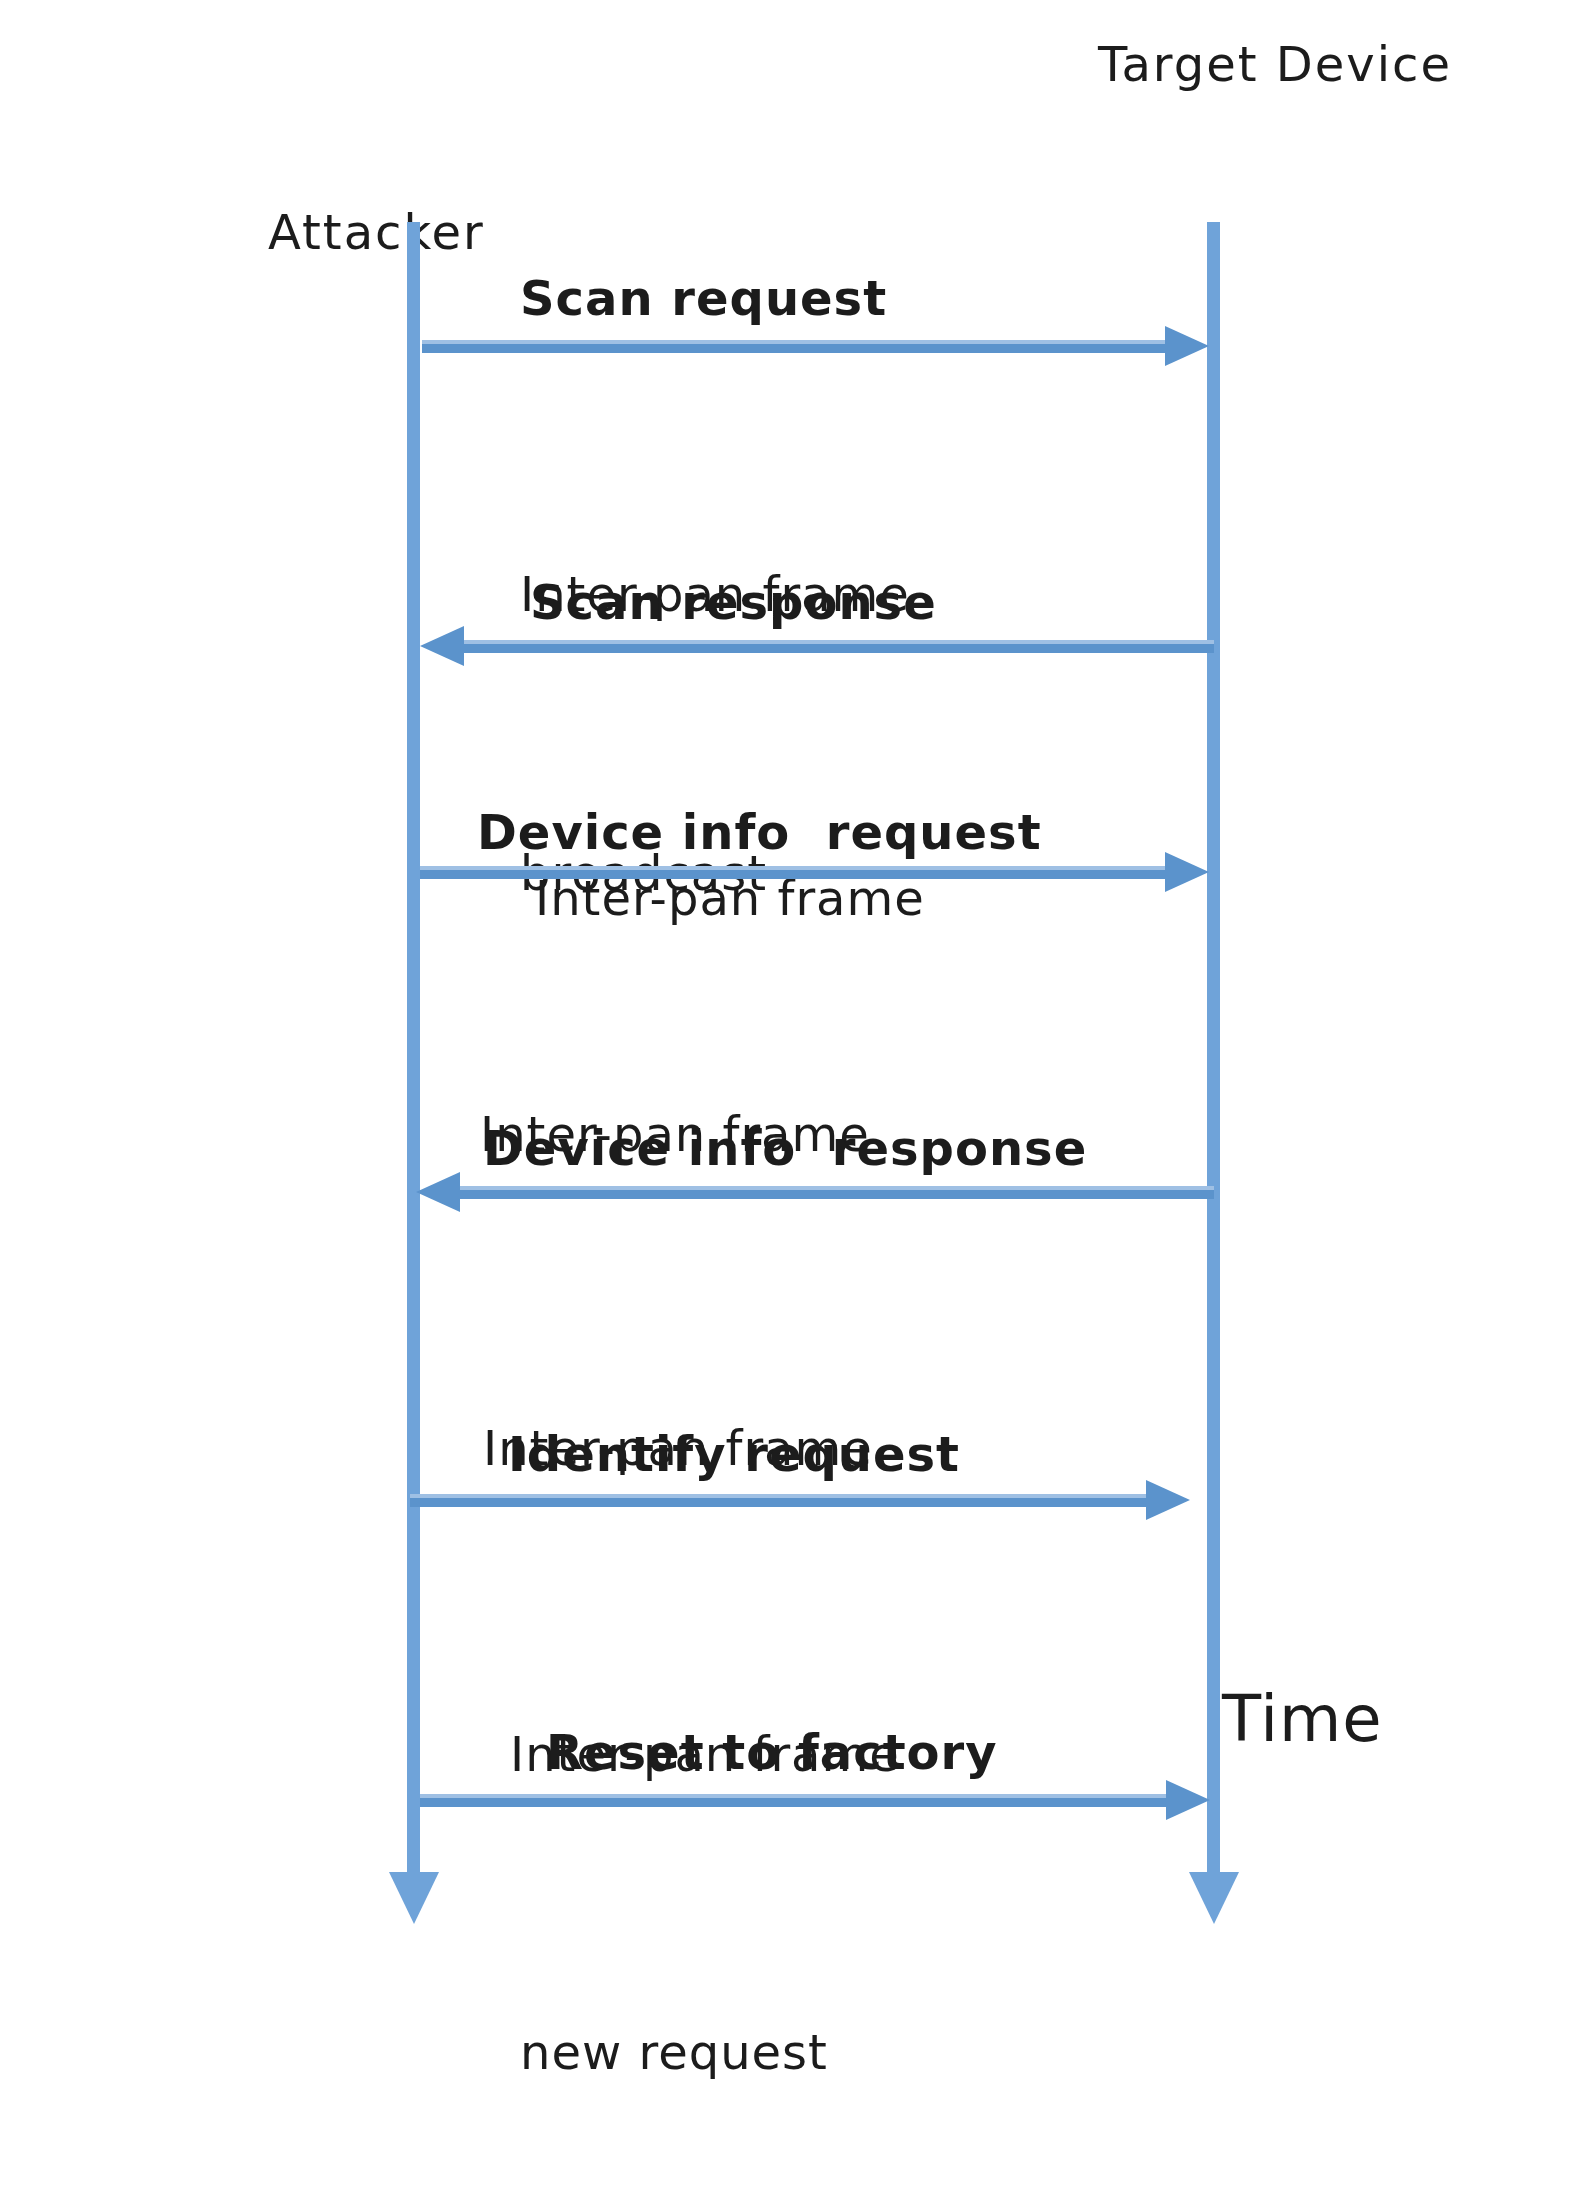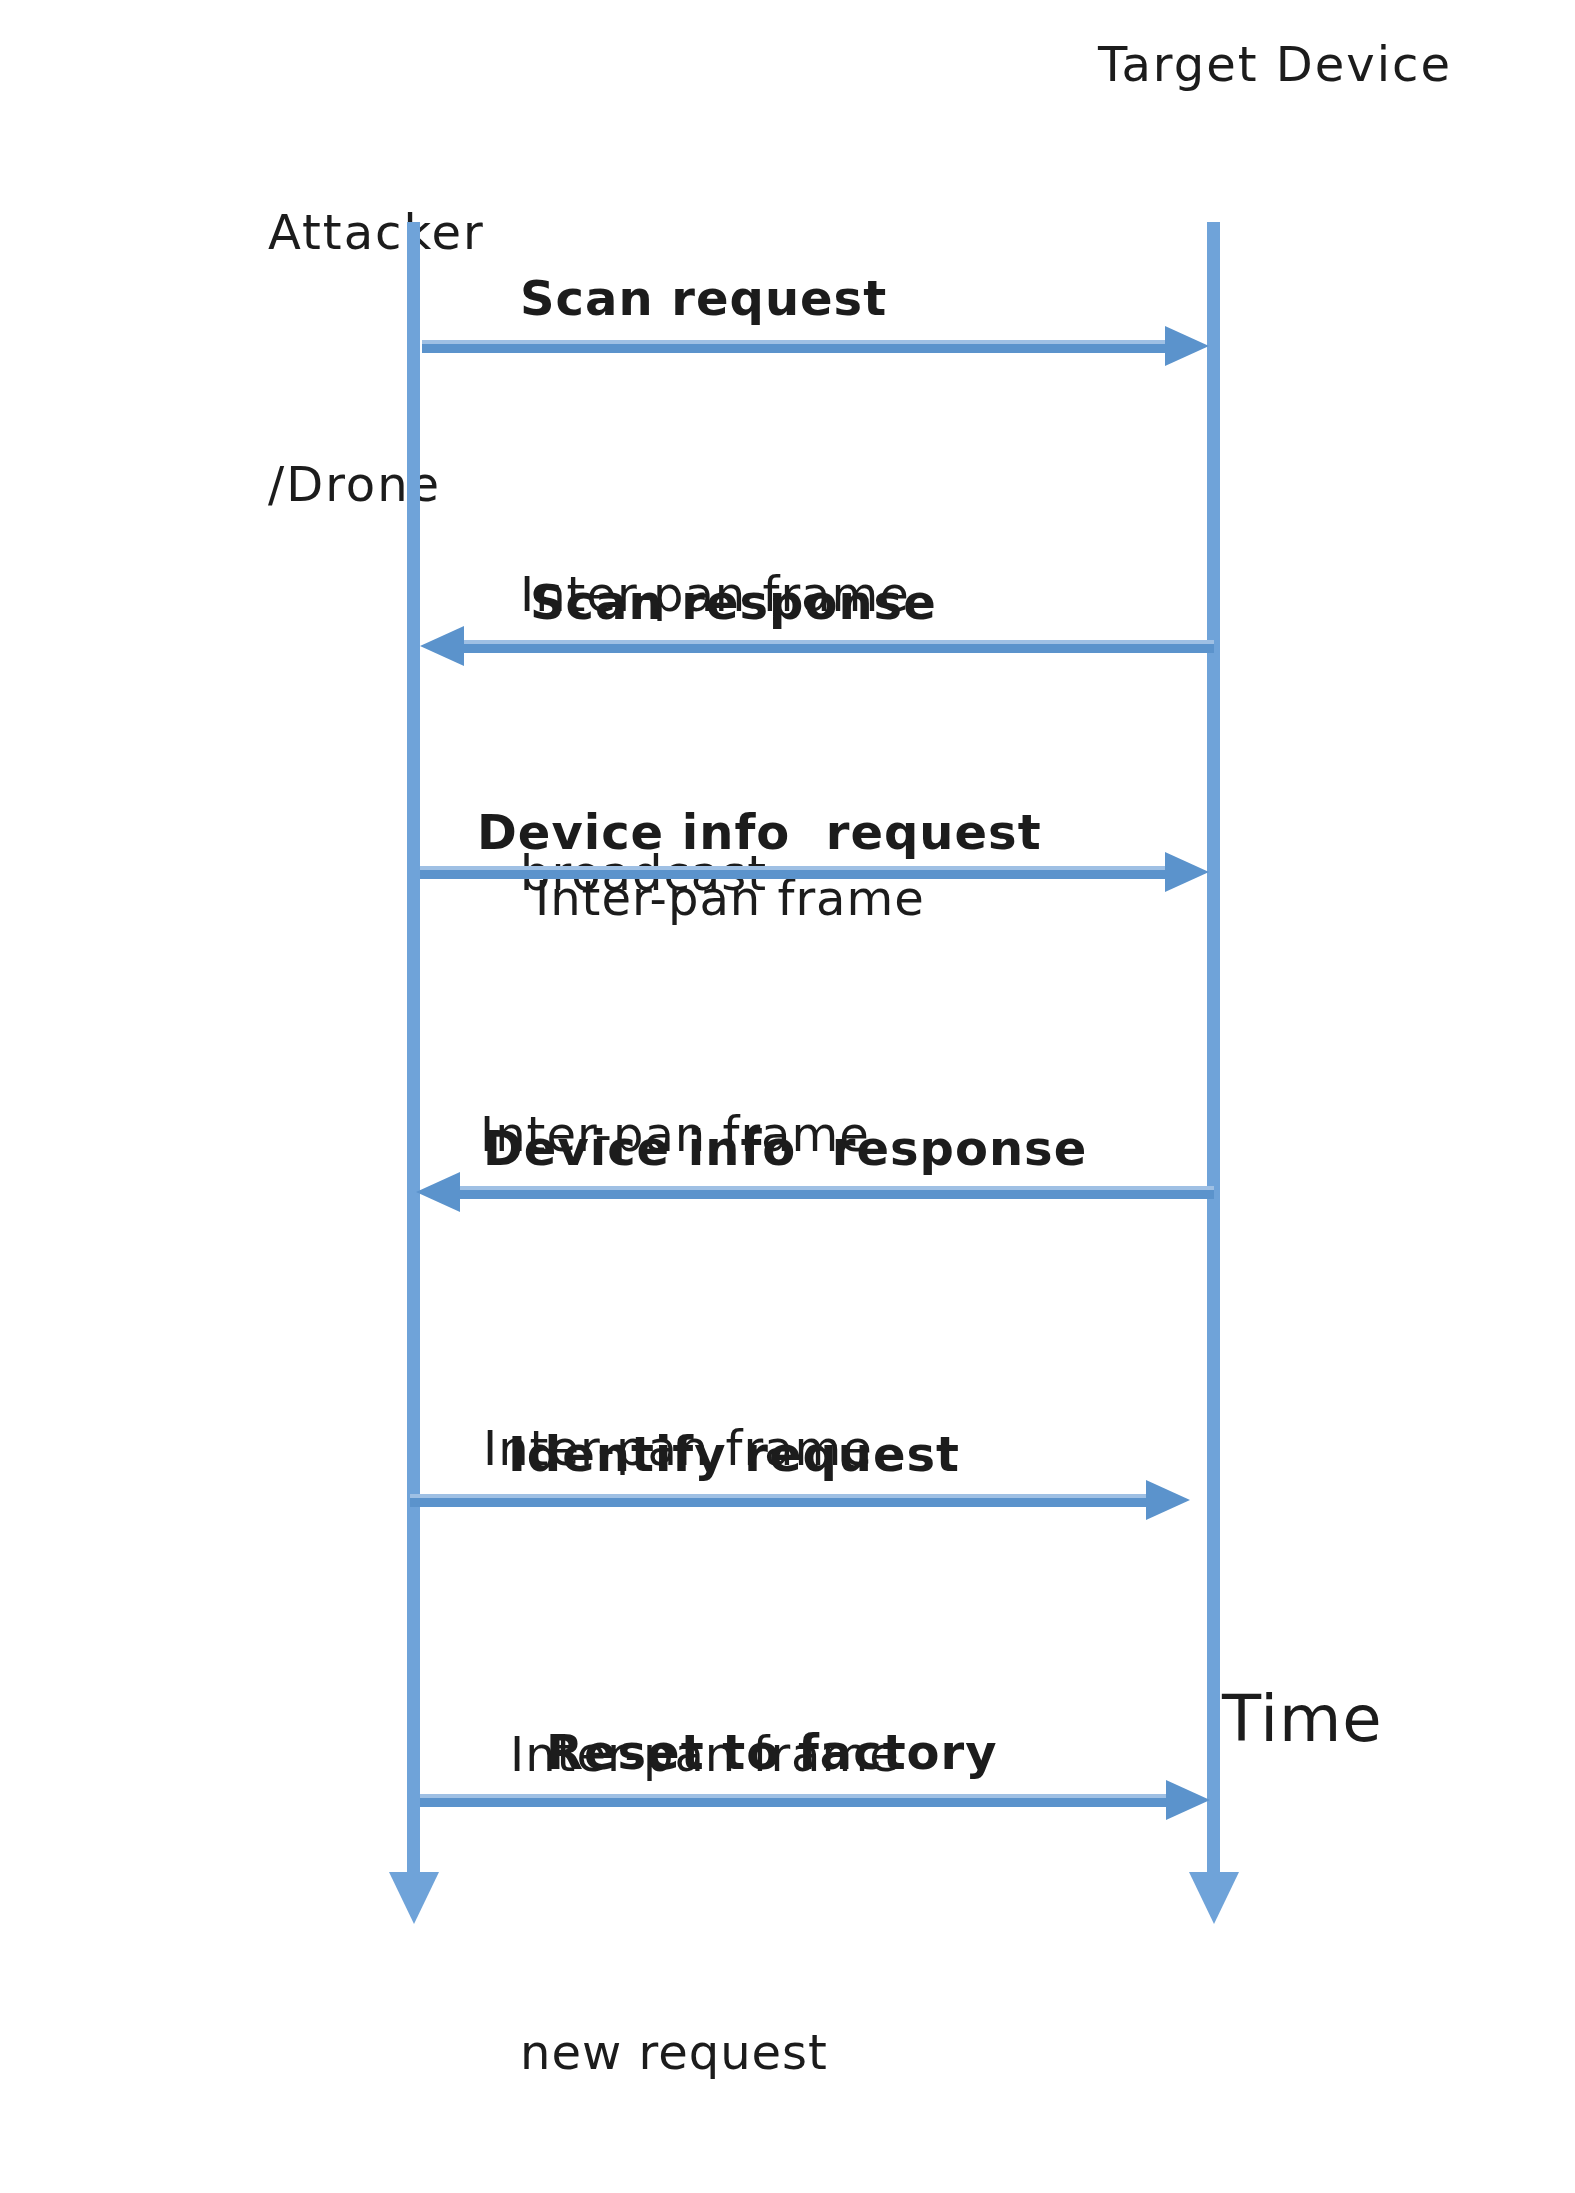--- a/index.html
+++ b/index.html
@@ -71,21 +71,20 @@
     letter-spacing:0.5px;
   }
 </style>
 </head>
 <body>
 
 <div class="canvas">
 
   <div class="actor" style="left:268px; top:22px;">
     <div>Attacker</div>
-    <div>/Drone</div>
   </div>
   <div class="actor" style="left:1098px; top:22px;">Target Device</div>
 
   <div class="lifeline" style="left:407px; top:222px; height:1652px;"></div>
   <div class="lifeline-head" style="left:389px; top:1872px;"></div>
   <div class="lifeline" style="left:1207px; top:222px; height:1652px;"></div>
   <div class="lifeline-head" style="left:1189px; top:1872px;"></div>
 
   <div>
     <div class="msg-title" style="left:520px; top:270px;">Scan request</div>

